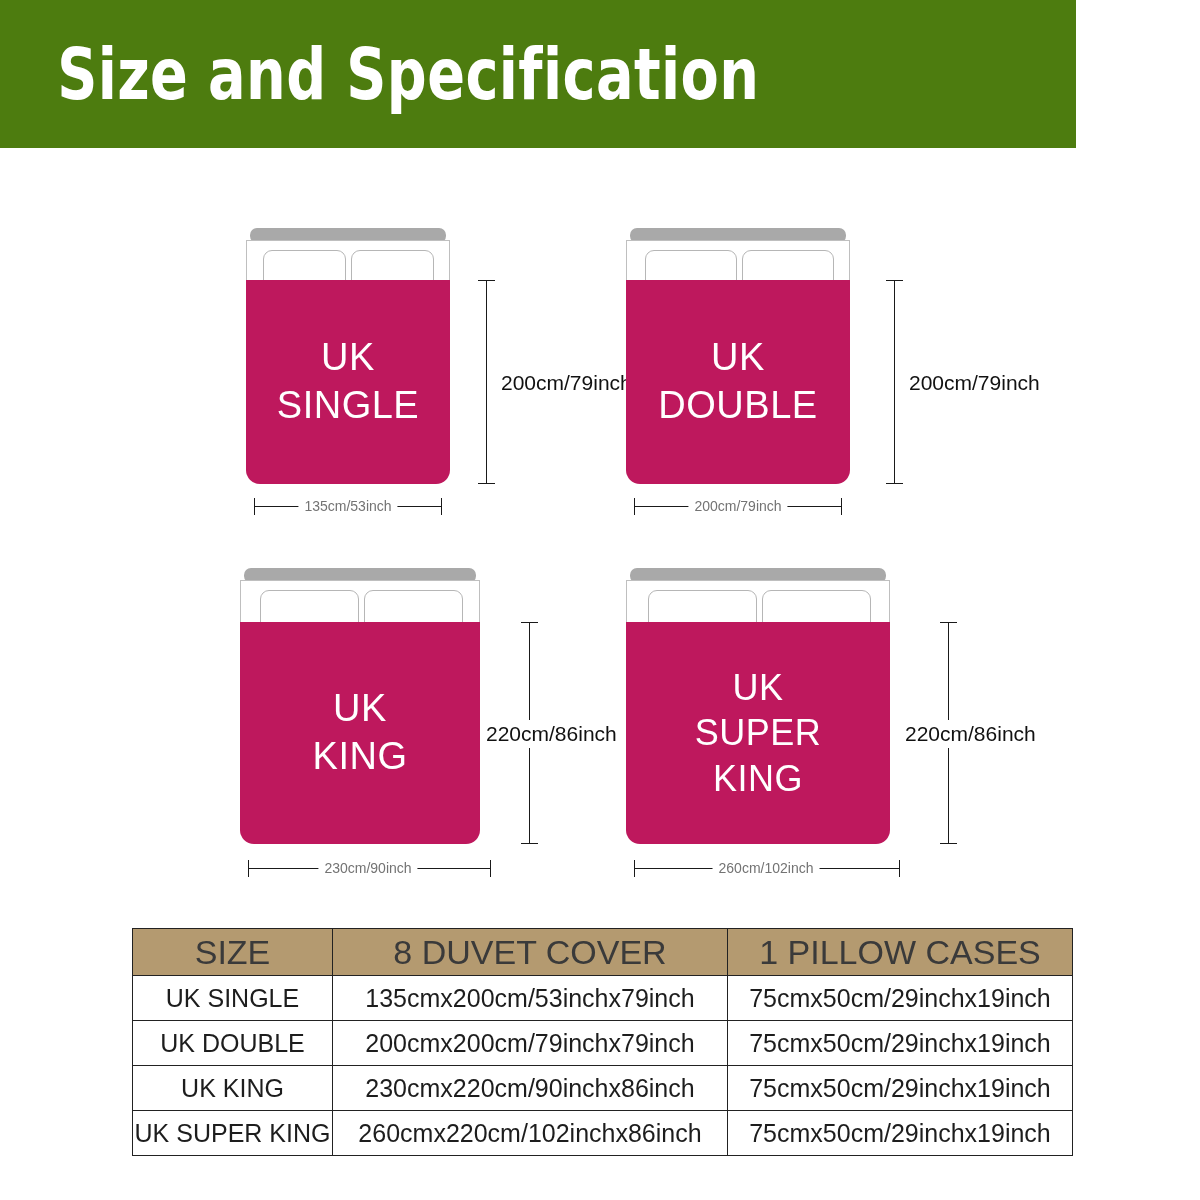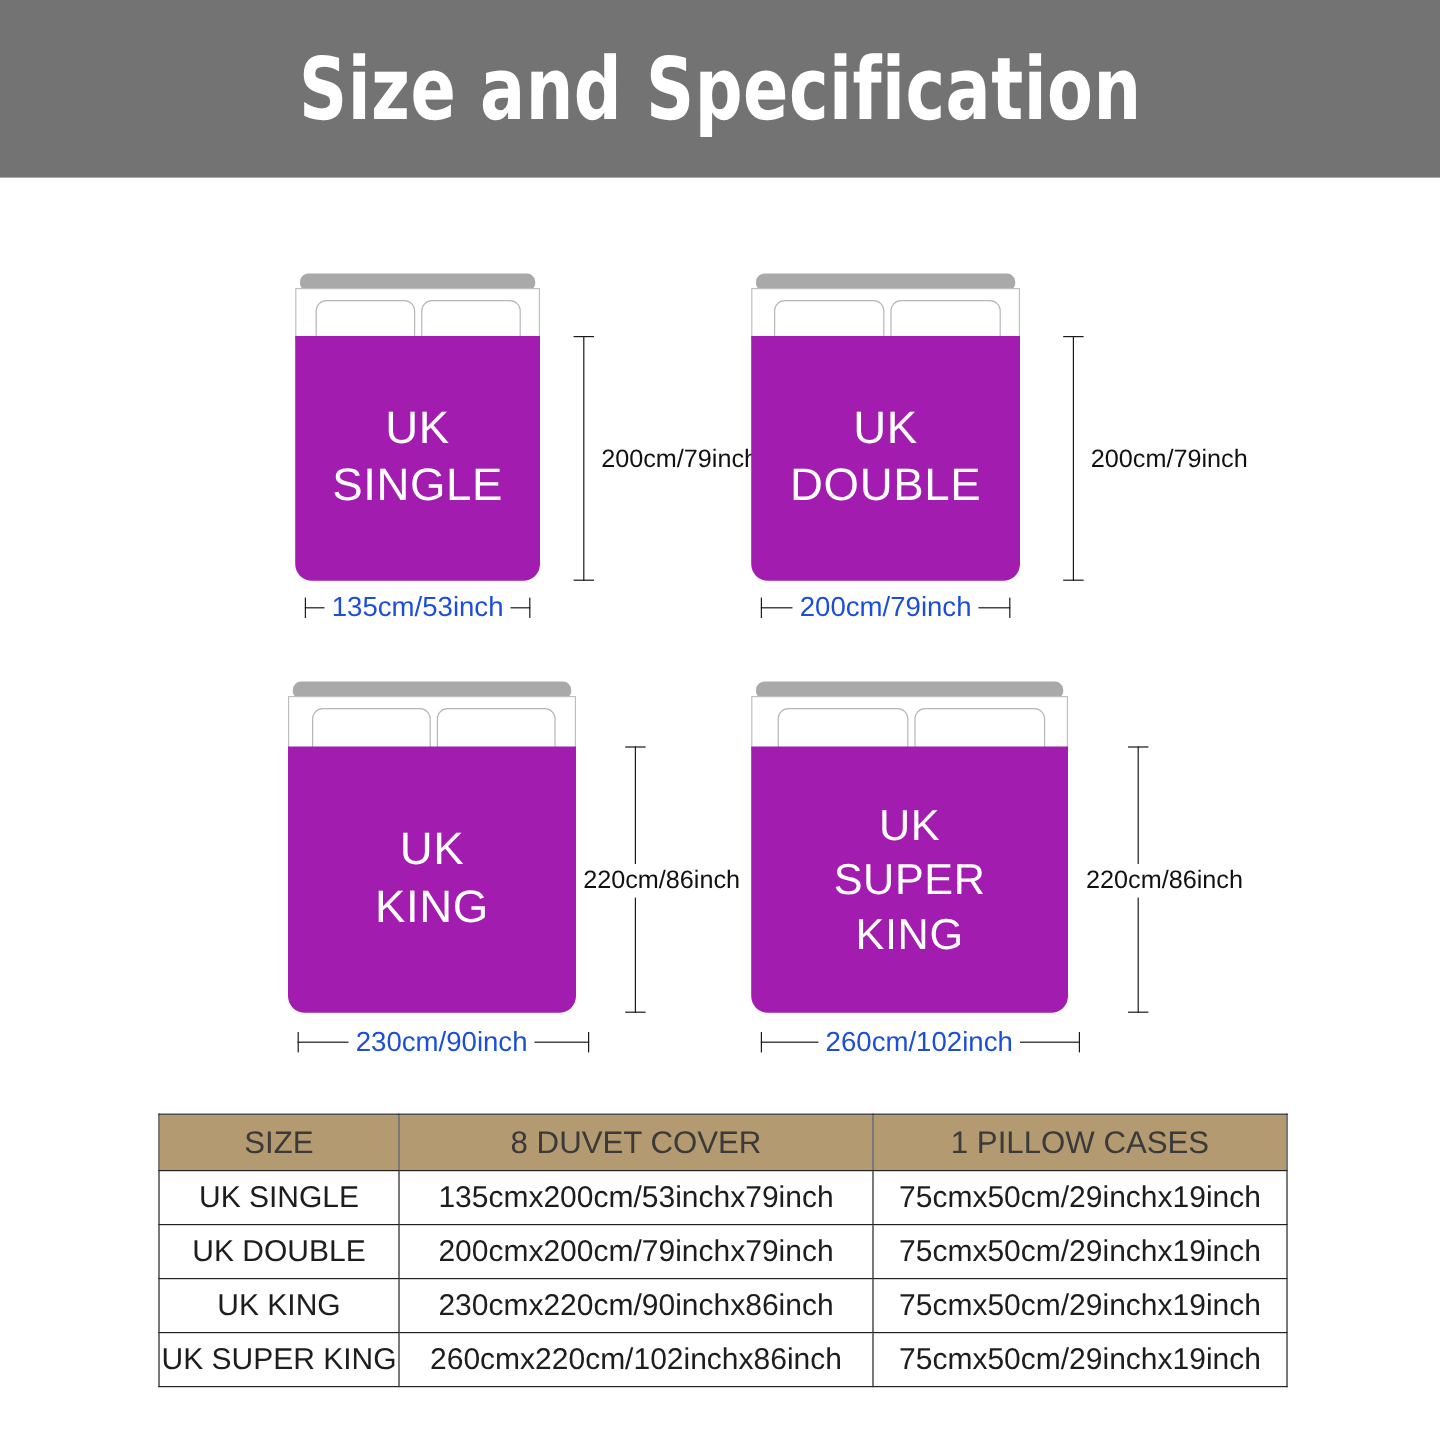--- a/index.html
+++ b/index.html
@@ -13,26 +13,25 @@
     font-family: "Liberation Sans", sans-serif;
     overflow: hidden;
     position: relative;
   }
 
   
   #banner {
     position: absolute;
     left: 0;
     top: 0;
-    width: 1200px;
+    width: 1076px;
     height: 148px;
-    background: #737373;
+    background: #4d7c0f;
     display: flex;
     align-items: center;
-    justify-content: center;
   }
   #banner-title {
     color: #ffffff;
     font-family: "DejaVu Sans Condensed", "Liberation Sans Narrow", "Liberation Sans", sans-serif;
     font-weight: bold;
     font-size: 72px;
     letter-spacing: 0.5px;
     transform: scaleX(0.86);
     white-space: nowrap;
     line-height: 1;
@@ -70,21 +69,21 @@
   }
   .pillow {
     position: absolute;
     background: #ffffff;
     border: 1.4px solid #b6b6b6;
     border-radius: 9px;
     box-sizing: border-box;
   }
   .duvet {
     position: absolute;
-    background: #a21caf;
+    background: #be185d;
     border-radius: 0 0 14px 14px;
     box-sizing: border-box;
     display: flex;
     align-items: center;
     justify-content: center;
   }
   .duvet-label {
     color: #ffffff;
     font-size: 38px;
     line-height: 1.26;
@@ -130,22 +129,22 @@
     position: absolute;
     top: -8px;
     height: 17px;
     width: 1px;
     background: #1a1a1a;
   }
   .dim-h .cap.left  { left: 0; }
   .dim-h .cap.right { right: 0; }
   .dim-h-label {
     position: absolute;
-    font-size: 23px;
-    color: #1d4ed8;
+    font-size: 14px;
+    color: #737373;
     white-space: nowrap;
     background: #ffffff;
     padding: 0 6px;
     transform: translate(-50%, -50%);
     top: 0;
   }
 
   
   #spec-table {
     position: absolute;
@@ -163,21 +162,21 @@
     height: 44px;
     vertical-align: middle;
     font-size: 25px;
     color: #1d1d1d;
     white-space: nowrap;
     overflow: hidden;
   }
   #spec-table thead th {
     background: #b49a70;
     color: #3a3a3a;
-    font-size: 26px;
+    font-size: 34px;
     height: 46px;
   }
   #spec-table col.c-size  { width: 200px; }
   #spec-table col.c-duvet { width: 395px; }
   #spec-table col.c-pill  { width: 345px; }
 
   .cell-shrink  { font-size: 23px; }
   .cell-shrink2 { font-size: 22px; }
 </style>
 </head>

